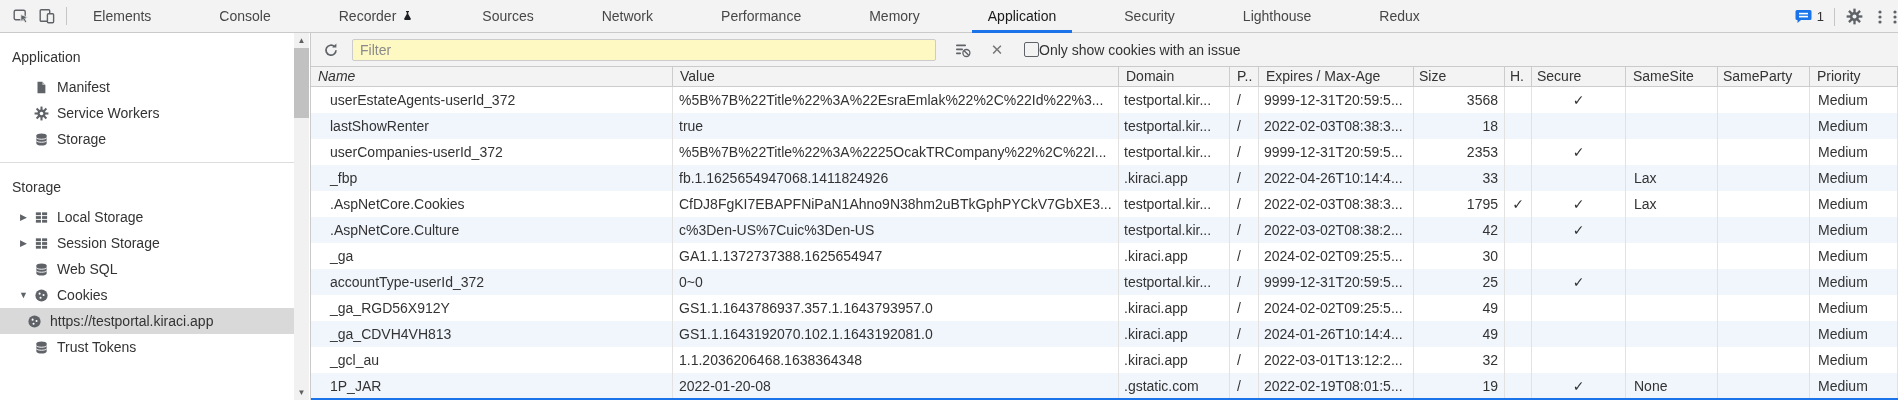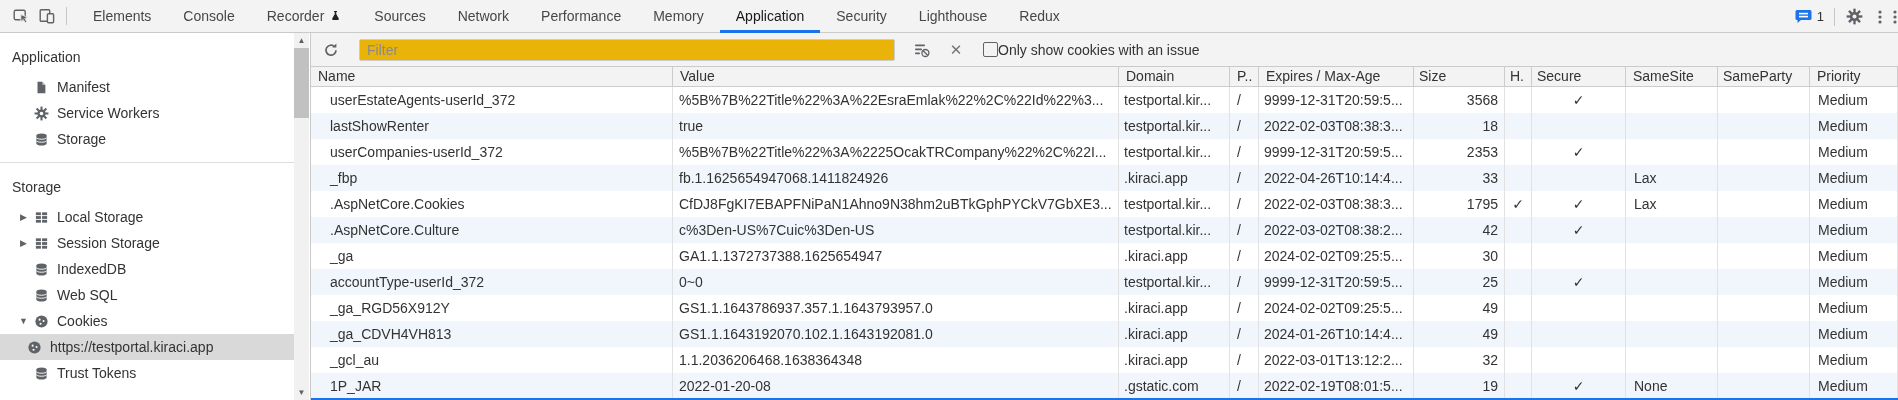--- a/index.html
+++ b/index.html
@@ -9,21 +9,21 @@
     font-size:14px;color:#333;background:#fff;
   }
   
   .toolbar{
     position:absolute;left:0;top:0;width:1898px;height:33px;background:#f3f3f3;
     border-bottom:1px solid #cacaca;box-sizing:border-box;display:flex;align-items:center;
   }
   .tbtn{width:26px;height:26px;display:flex;align-items:center;justify-content:center;flex:none;}
   .tbtn:first-child{margin-left:8px;}
   .tdivider{width:1px;height:18px;background:#c6c6c6;margin:0 6px;flex:none;}
-  .tabs{display:flex;height:33px;align-items:stretch;margin-left:4px;}
+  .tabs{display:flex;height:33px;align-items:stretch;margin-left:4px;gap:36px;}
   .tab{
     position:relative;display:flex;align-items:center;gap:5px;
     padding:0 16px;color:#474747;white-space:nowrap;cursor:default;
   }
   .tab.active{color:#1a1a1a;}
   .tab.active::after{content:"";position:absolute;left:0;right:0;bottom:0;height:3px;background:#1a73e8;}
   .toolbar-right{position:absolute;right:0;top:0;height:33px;display:flex;align-items:center;}
   .issues{display:flex;align-items:center;gap:5px;padding:0 4px;}
   .issues span{color:#333;font-size:13px;}
   .partial-clip{width:5px;overflow:hidden;height:26px;display:flex;align-items:center;flex:none;}
@@ -48,22 +48,22 @@
   .sb-arrow.down{position:absolute;bottom:0;left:0;right:0;}
   .sb-thumb{position:absolute;top:15px;left:0;width:15px;height:70px;background:#c1c1c1;}
   
   .main{position:absolute;left:311px;top:33px;width:1587px;height:367px;background:#fff;}
   .filterbar{
     height:34px;background:#f3f3f3;border-bottom:1px solid #cacaca;box-sizing:border-box;
     display:flex;align-items:center;
   }
   .refresh-btn{width:24px;height:24px;margin-left:8px;display:flex;align-items:center;justify-content:center;flex:none;}
   .filter-input{
-    margin-left:16px;width:536px;height:22px;border:1px solid #ccc;border-radius:2px;
-    padding:0 7px;font-family:inherit;font-size:14px;color:#333;background:#eab308;box-sizing:border-box;outline:none;
+    margin-left:9px;width:584px;height:22px;border:1px solid #ccc;border-radius:2px;
+    padding:0 7px;font-family:inherit;font-size:14px;color:#333;background:#fef9c3;box-sizing:border-box;outline:none;
   }
   .filter-input::placeholder{color:#8a8a8a;}
   .icon-btn{width:22px;height:22px;display:flex;align-items:center;justify-content:center;flex:none;}
   .icon-btn.del{margin-left:16px;}
   .icon-btn.clr{margin-left:12px;color:#757575;font-size:15px;}
   .checkbox{
     width:13px;height:13px;border:1.5px solid #5f6368;border-radius:2px;margin-left:16px;flex:none;background:transparent;
   }
   .checkbox-label{color:#333;white-space:nowrap;}
   
@@ -71,21 +71,21 @@
     height:20px;background:#f3f3f3;border-bottom:1px solid #ccc;box-sizing:border-box;
     display:flex;line-height:19px;color:#333;
   }
   .grid-header .cell{border-right:1px solid #ccc;padding-left:7px;}
   .rows{height:312px;overflow:hidden;}
   .row{height:26px;display:flex;line-height:26px;}
   .rows .row:nth-of-type(even){background:#f1f6fd;}
   .cell{box-sizing:border-box;overflow:hidden;white-space:nowrap;flex:none;}
   .row .cell{border-right:1px solid #e2e2e2;}
   .c-name{width:362px;padding-left:19px;}
-  .grid-header .c-name{padding-left:7px;}
+  .grid-header .c-name{padding-left:7px;font-style:italic;}
   .c-value{width:446px;padding-left:6px;}
   .c-domain{width:111px;padding-left:5px;}
   .c-path{width:29px;padding-left:7px;}
   .c-expires{width:155px;padding-left:5px;}
   .c-size{width:91px;text-align:right;padding-right:6px;}
   .grid-header .c-size{text-align:left;padding-left:5px;padding-right:0;}
   .c-http{width:27px;text-align:center;}
   .grid-header .c-http{text-align:left;padding-left:5px;}
   .c-secure{width:94px;text-align:center;}
   .grid-header .c-secure{text-align:left;padding-left:5px;}
@@ -269,32 +269,20 @@
     <div class="tree-item">
       <span class="icon">
         <svg width="15" height="15" viewBox="0 0 16 16">
             <g fill="#5f6368">
               <path d="M2.5 3.8C2.5 2.5 5 1.6 8 1.6s5.5.9 5.5 2.2v8.4c0 1.3-2.5 2.2-5.5 2.2s-5.5-.9-5.5-2.2z"></path>
             </g>
             <path d="M2.5 6.3c1 .9 3 1.4 5.5 1.4s4.5-.5 5.5-1.4" stroke="#fff" stroke-width="1" fill="none"></path>
             <path d="M2.5 9.5c1 .9 3 1.4 5.5 1.4s4.5-.5 5.5-1.4" stroke="#fff" stroke-width="1" fill="none"></path>
           </svg>
       </span>
-      <span>IndexedDB</span>
-    </div>
-    <div class="tree-item">
-      <span class="icon">
-        <svg width="15" height="15" viewBox="0 0 16 16">
-            <g fill="#5f6368">
-              <path d="M2.5 3.8C2.5 2.5 5 1.6 8 1.6s5.5.9 5.5 2.2v8.4c0 1.3-2.5 2.2-5.5 2.2s-5.5-.9-5.5-2.2z"></path>
-            </g>
-            <path d="M2.5 6.3c1 .9 3 1.4 5.5 1.4s4.5-.5 5.5-1.4" stroke="#fff" stroke-width="1" fill="none"></path>
-            <path d="M2.5 9.5c1 .9 3 1.4 5.5 1.4s4.5-.5 5.5-1.4" stroke="#fff" stroke-width="1" fill="none"></path>
-          </svg>
-      </span>
       <span>Web SQL</span>
     </div>
     <div class="tree-item expandable">
       <span class="arrow">▼</span>
       <span class="icon">
         <svg width="15" height="15" viewBox="0 0 16 16">
             <circle cx="8" cy="8" r="6.5" fill="#5f6368"></circle>
             <circle cx="6" cy="6" r="1.1" fill="#fff"></circle>
             <circle cx="10.2" cy="7.4" r="1.1" fill="#fff"></circle>
             <circle cx="7" cy="10.4" r="1.1" fill="#fff"></circle>

